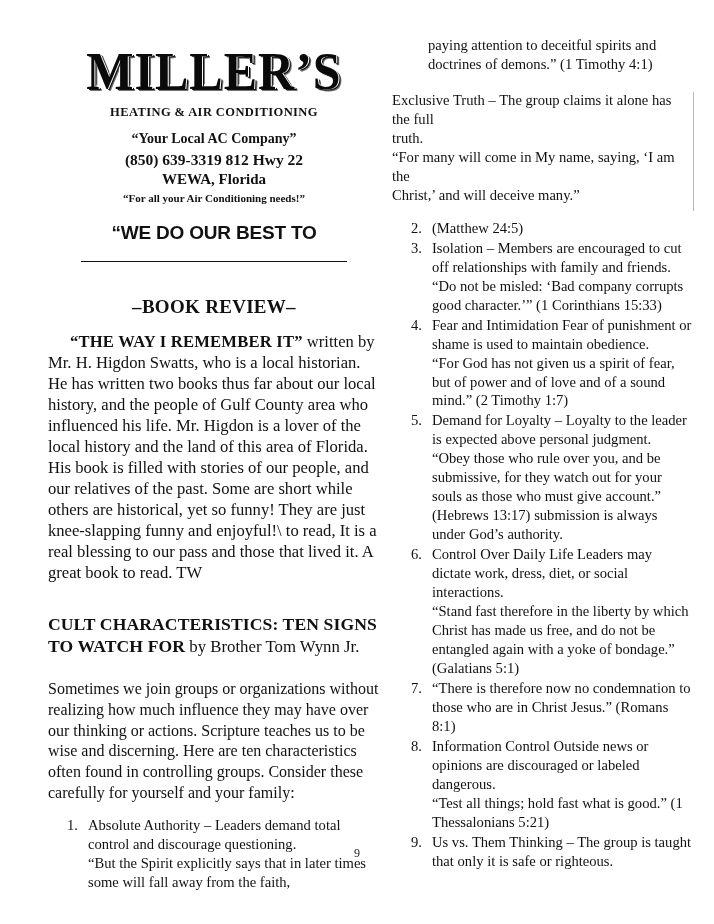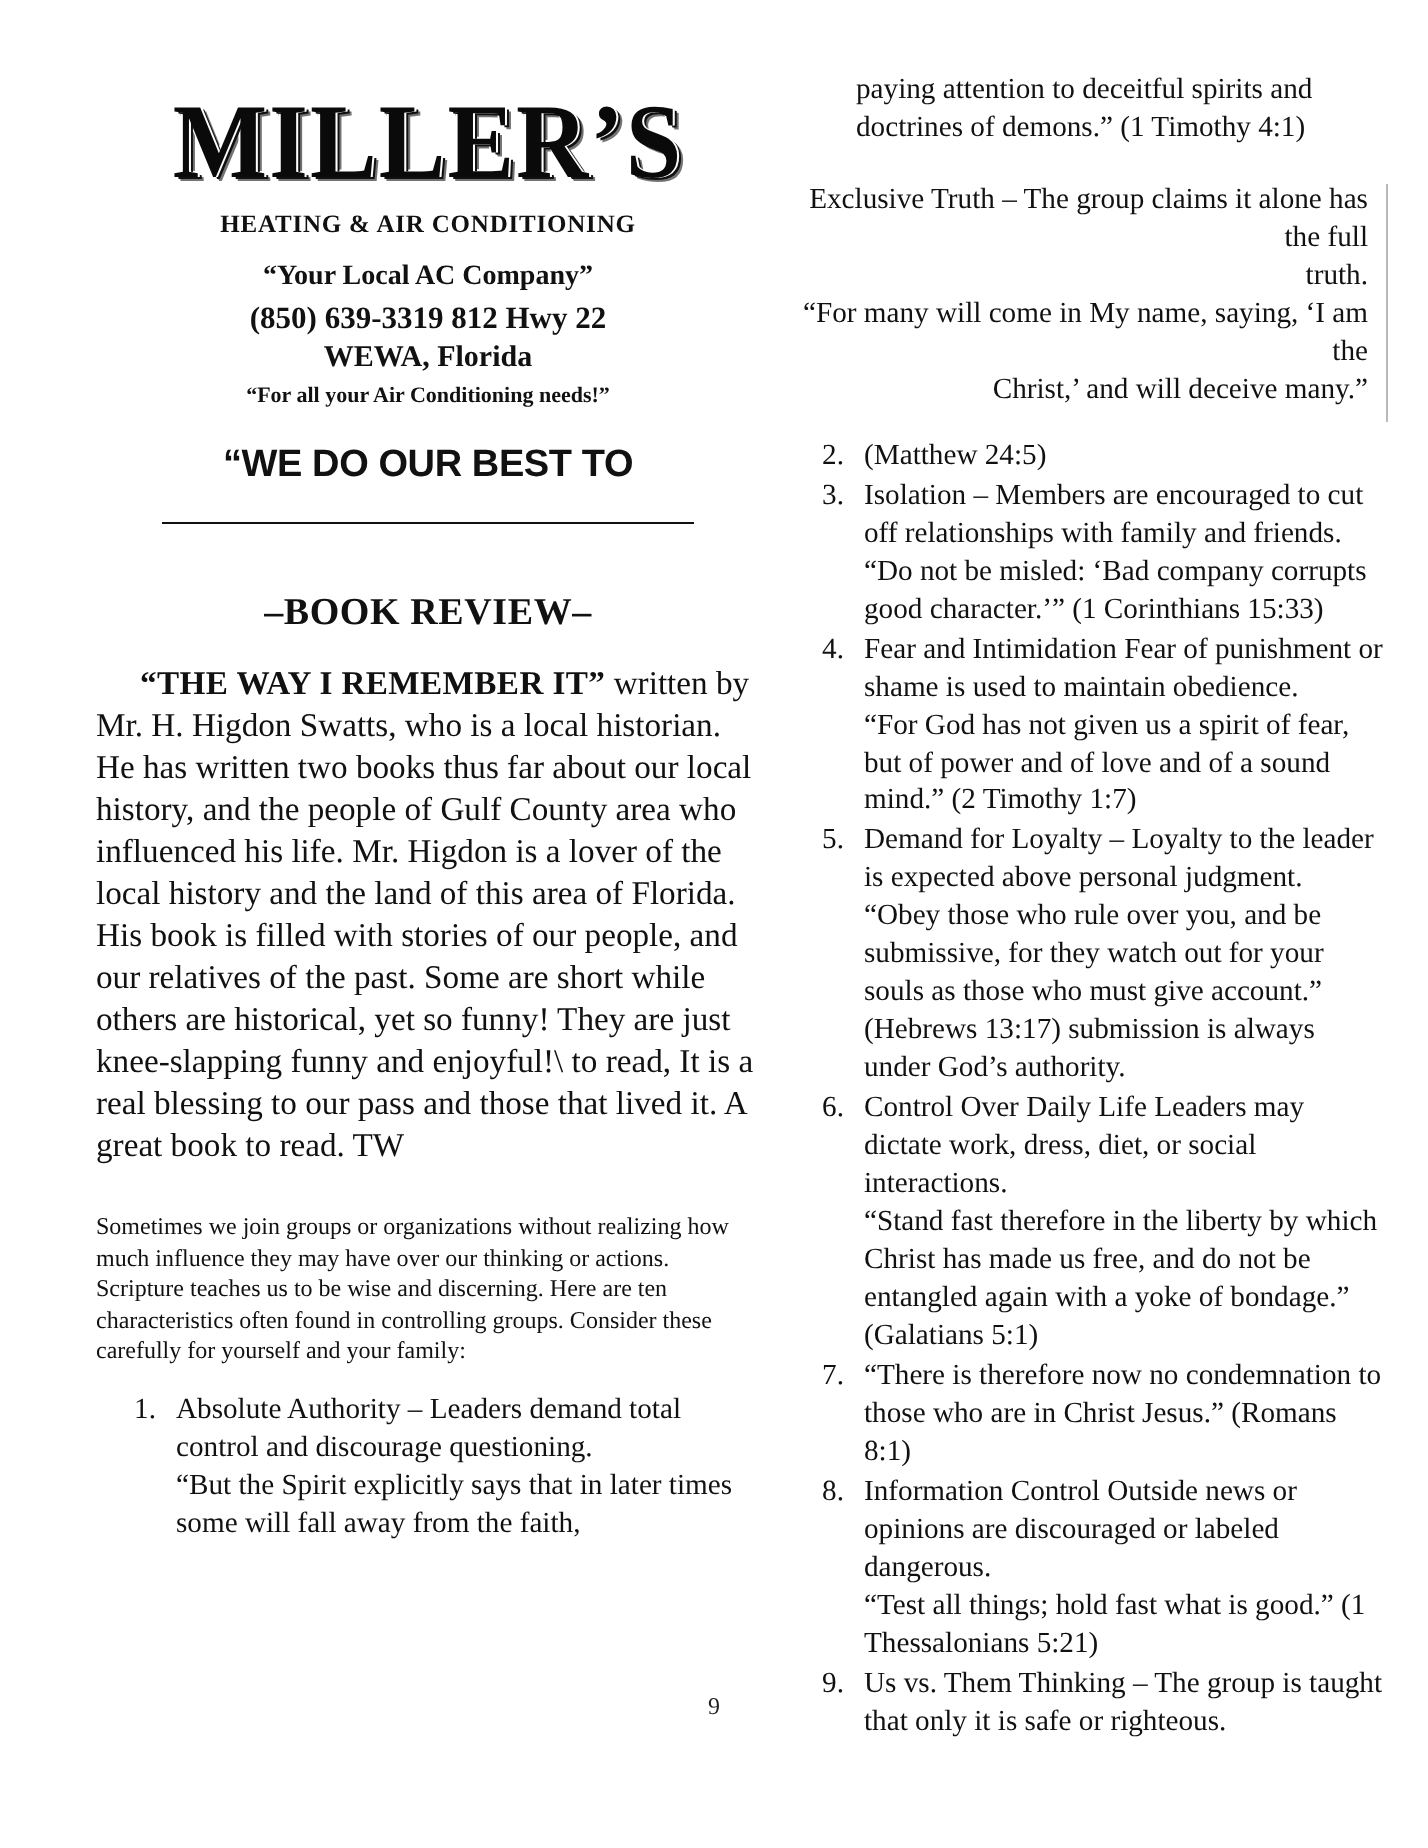--- a/index.html
+++ b/index.html
@@ -134,21 +134,21 @@
     line-height: 1.22;
     margin: 30px 0 0 0;
     text-align: left;
   }
   .cult-head .strong {
     font-weight: 700;
     font-size: 17.6px;
     letter-spacing: 0.1px;
   }
   .cult-intro {
-    font-size: 12px;
+    font-size: 16px;
     line-height: 1.30;
     margin: 22px 0 0 0;
   }
 
   
   ol.signs {
     margin: 12px 0 0 0;
     padding: 0 0 0 0;
     list-style: none;
   }
@@ -174,21 +174,21 @@
     font-size: 14.6px;
     line-height: 1.30;
     margin: 0 0 0 36px;
   }
 
   
   .excl-box {
     position: relative;
     margin: 16px 0 0 0;
     padding: 1px 10px 2px 0;
-    text-align: right;
+    text-align: left;
     font-size: 14.6px;
     line-height: 1.30;
   }
   .excl-box::after {
     content: "";
     position: absolute;
     right: 0px;
     top: 2px;
     bottom: -4px;
     width: 1px;
@@ -228,20 +228,23 @@
       <div class="ad-slogan">“WE DO OUR BEST TO</div>
       <hr class="ad-rule">
     </div>
 
     <div class="section-head-center">–BOOK REVIEW–</div>
 
     <p class="review-body">
       <span class="indent"></span><span class="booktitle">“THE WAY I REMEMBER IT”</span><span> written by Mr. H. Higdon Swatts, who is a local historian. He has written two books thus far about our local history, and the people of Gulf County area who influenced his life. Mr. Higdon is a lover of the local history and the land of this area of Florida. His book is filled with stories of our people, and our relatives of the past. Some are short while others are historical, yet so funny! They are just knee-slapping funny and enjoyful!\ to read,  It is a real blessing to our pass and those that lived it. A great book to read. TW</span>
     </p>
 
+    <p class="cult-head">
+      <span class="strong">CULT CHARACTERISTICS: TEN SIGNS TO WATCH FOR</span><span> by Brother Tom Wynn Jr.</span>
+    </p>
 
     <p class="cult-intro">Sometimes we join groups or organizations without realizing how much influence they may have over our thinking or actions. Scripture teaches us to be wise and discerning. Here are ten characteristics often found in controlling groups. Consider these carefully for yourself and your family:</p>
 
     <ol class="signs">
       <li>
         <span class="num">1.</span>
         <span class="li-main">Absolute Authority – Leaders demand total control and discourage questioning.</span>
         <span class="li-verse">“But the Spirit explicitly says that in later times some will fall away from the faith,</span>
       </li>
     </ol>

